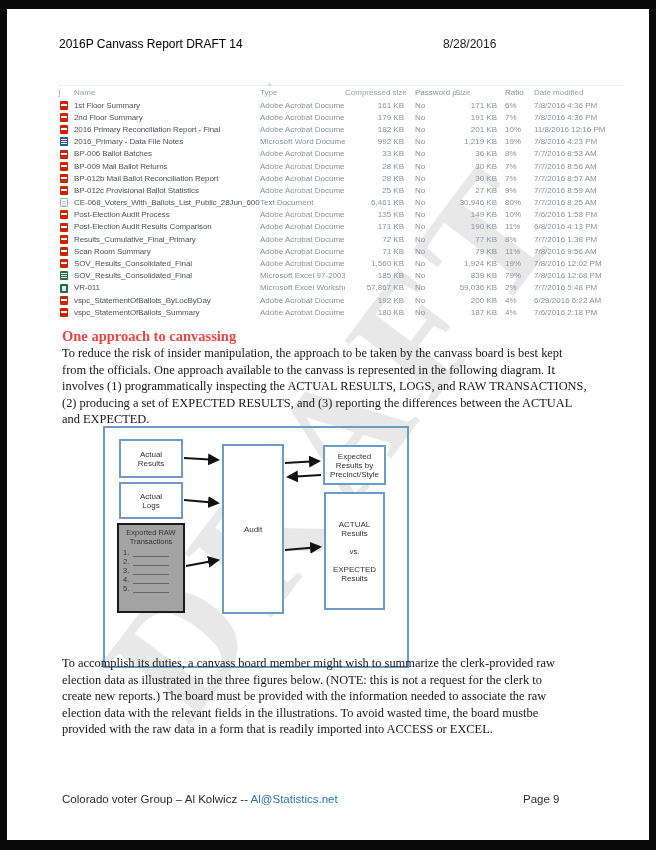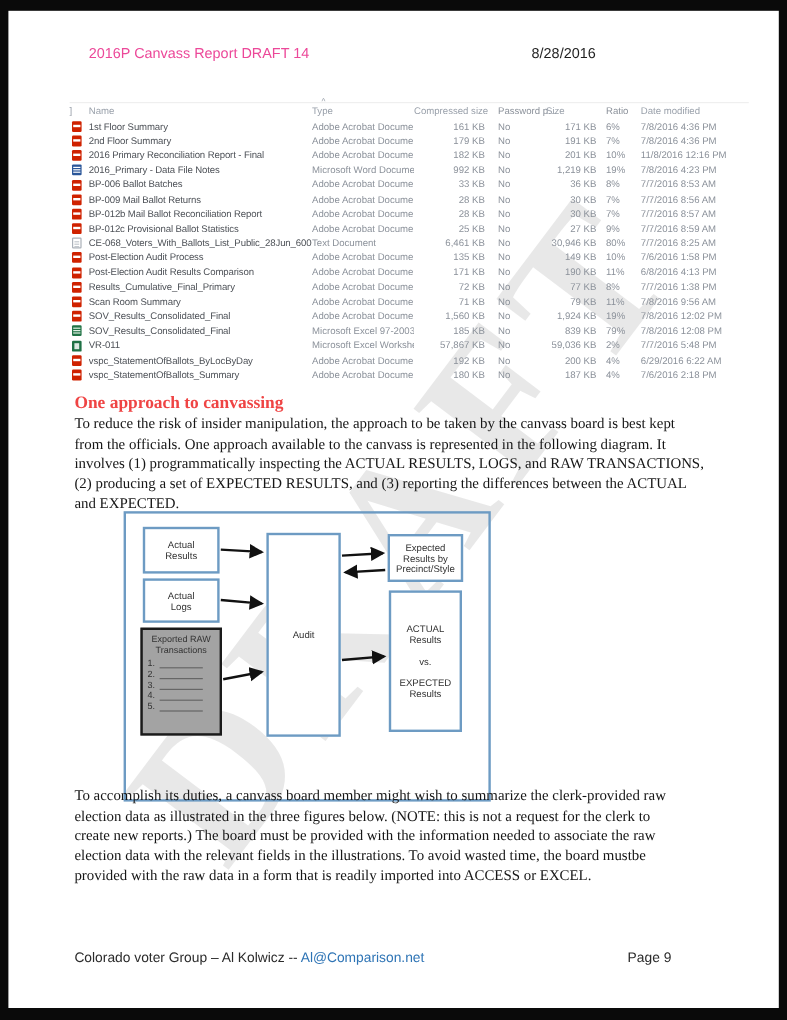--- a/index.html
+++ b/index.html
@@ -17,21 +17,21 @@
   
   .watermark {
     position:absolute; left:-60px; top:335px; width:780px; z-index:0;
     text-align:center; transform:rotate(-53deg);
     font-family:"Liberation Serif", serif; font-weight:bold;
     font-size:165px; letter-spacing:14px; color:rgba(150,150,150,0.22);
     pointer-events:none; user-select:none;
   }
 
   
-  .doc-header-left { left:67px; top:28px; font-size:12px; color:#ec4899; }
+  .doc-header-left { left:52px; top:28px; font-size:12px; color:#000000; }
   .doc-header-right { left:436px; top:28px; font-size:12px; color:#1f1f1f; }
   .doc-title {
     left:55px; top:50px; font-family:"Liberation Serif", serif;
     font-weight:bold; font-size:16px; color:#000; text-decoration:underline;
   }
 
   
   .file-table { left:51px; top:76px; width:566px; border-top:1px solid #efefef; }
   .ft-grid {
     display:grid; grid-template-columns:16px 186px 85px 62px 48px 45px 34px 90px;
@@ -376,17 +376,17 @@
   </div>
 
   <div class="layer para para2">To accomplish its duties, a canvass board member might wish to summarize the clerk-provided raw
 election data as illustrated in the three figures below. (NOTE: this is not a request for the clerk to
 create new reports.) The board must be provided with the information needed to associate the raw
 election data with the relevant fields in the illustrations. To avoid wasted time, the board mustbe
 provided with the raw data in a form that is readily imported into ACCESS or EXCEL.</div>
 
   <div class="layer footer-left">
     <span>Colorado voter Group – Al Kolwicz --</span>
-    <a href="#">Al@Comparison.net</a>
+    <a href="#">Al@Statistics.net</a>
   </div>
   <div class="layer footer-page">Page 9</div>
 
 </div>
 
 </body></html>

